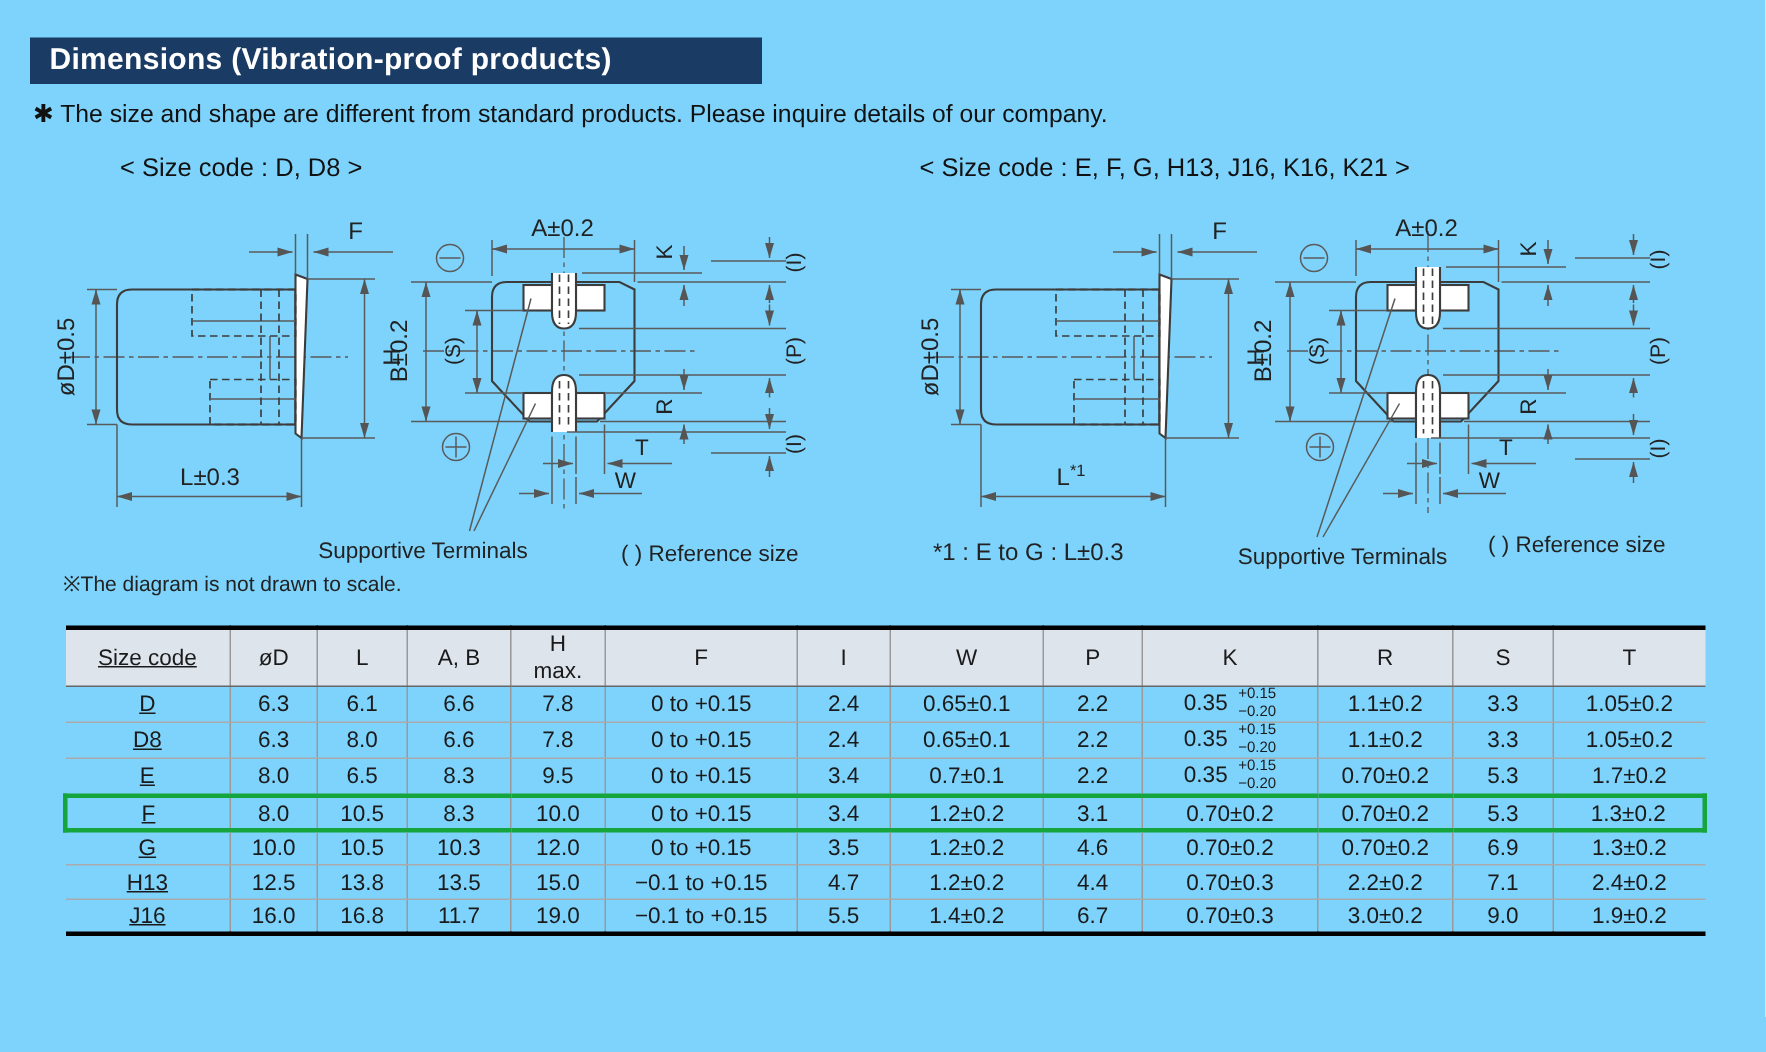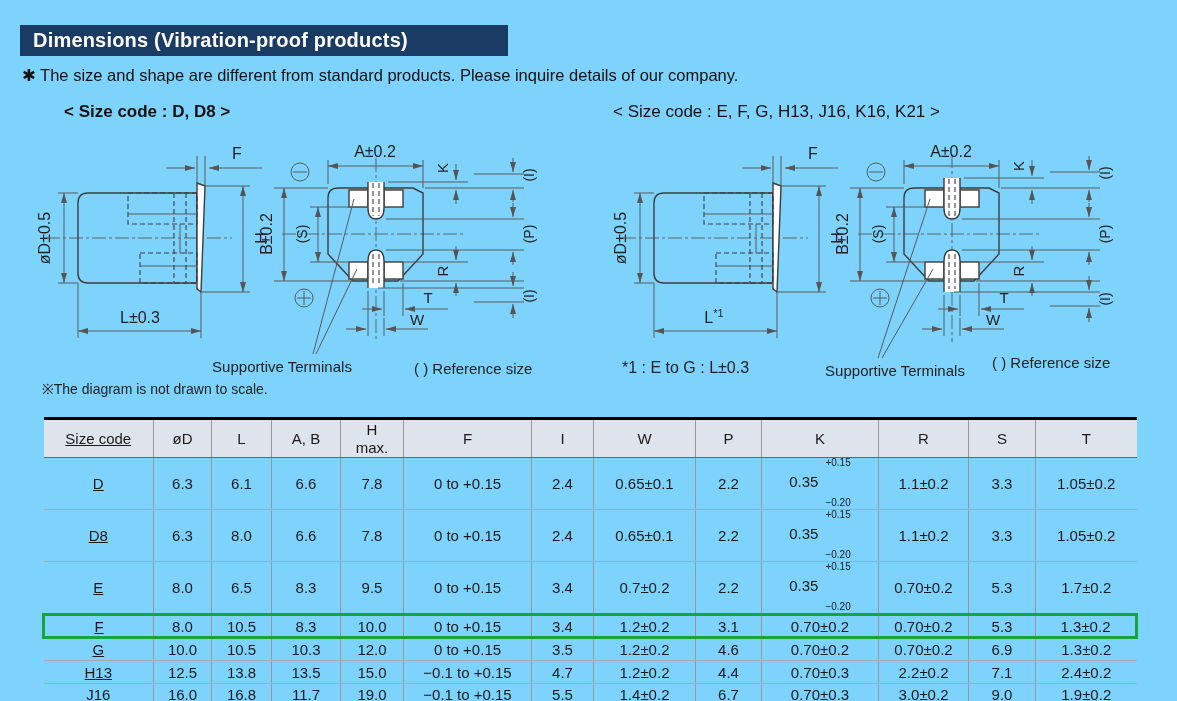--- a/index.html
+++ b/index.html
@@ -16,21 +16,21 @@
   body{font-family:"Liberation Sans",sans-serif;color:var(--ink);}
   .page{position:relative;width:1177px;height:701px;background:#7dd3fc;overflow:hidden;}
 
   .title-bar{
     position:absolute;left:20px;top:25px;width:488px;height:31px;
     background:var(--navy);color:#fff;font-size:20px;font-weight:bold;
     display:flex;align-items:center;padding-left:13px;letter-spacing:.2px;
   }
   .note{position:absolute;left:22px;top:66px;font-size:16.5px;color:#111;}
   .size-heading{position:absolute;top:102px;font-size:17px;color:#111;}
-  .size-heading.left{left:64px;font-weight:bold;}
+  .size-heading.left{left:80px;}
   .size-heading.right{left:613px;}
 
   svg text{font-family:"Liberation Sans",sans-serif;fill:#222;}
   .out{fill:none;stroke:var(--draw);stroke-width:1.4;}
   .outw{fill:#fff;stroke:var(--draw);stroke-width:1.4;}
   .thin{fill:none;stroke:var(--dim);stroke-width:1;}
   .dash{fill:none;stroke:var(--draw);stroke-width:1.1;stroke-dasharray:5 3;}
   .cl{fill:none;stroke:var(--dim);stroke-width:.9;stroke-dasharray:14 3 3 3;}
   .dimline{fill:none;stroke:var(--dim);stroke-width:1;}
 
@@ -38,21 +38,21 @@
   .tbl-wrap{position:absolute;left:42px;top:417px;width:1093px;}
   table{border-collapse:collapse;table-layout:fixed;width:1093px;font-size:15px;border-top:3px solid #000;border-bottom:3px solid #000;}
   th{background:var(--th-bg);font-weight:normal;height:39px;white-space:pre-line;line-height:1.15;
      border-bottom:1px solid #666;border-left:1px solid var(--line-gray);border-right:1px solid var(--line-gray);padding:0 2px;}
   td{height:23px;text-align:center;border:1px solid #aaa;border-left:1px solid var(--line-gray);border-right:1px solid var(--line-gray);padding:0 2px;}
   th:first-child,td:first-child{border-left:none;text-decoration:underline;}
   th:last-child,td:last-child{border-right:none;}
   tr.hl td{border-top:3px solid var(--green);border-bottom:3px solid var(--green);}
   tr.hl td:first-child{border-left:3px solid var(--green);}
   tr.hl td:last-child{border-right:3px solid var(--green);}
-  .tol{display:inline-flex;flex-direction:column;font-size:10px;line-height:1.15;vertical-align:middle;margin-left:7px;text-align:left;position:relative;top:-1px;gap:28px;}
+  .tol{display:inline-flex;flex-direction:column;font-size:10px;line-height:1.15;vertical-align:middle;margin-left:7px;text-align:left;position:relative;top:-1px;}
 </style>
 </head>
 <body>
 
 <div class="page">
 
   <svg width="0" height="0" style="position:absolute" aria-hidden="true">
     <defs>
       <marker id="ar" viewBox="0 0 10 8" refX="10" refY="4" markerWidth="11" markerHeight="8" orient="auto-start-reverse">
         <path d="M0,1 L10,4 L0,7 Z" fill="#555"></path>
@@ -379,21 +379,21 @@
             <td>1.05±0.2</td>
           </tr>
           <tr>
             <td>E</td>
             <td>8.0</td>
             <td>6.5</td>
             <td>8.3</td>
             <td>9.5</td>
             <td>0 to +0.15</td>
             <td>3.4</td>
-            <td>0.7±0.2</td>
+            <td>0.7±0.1</td>
             <td>2.2</td>
             <td><span>0.35</span><span class="tol">
                 <span>+0.15</span>
                 <span>−0.20</span>
               </span></td>
             <td>0.70±0.2</td>
             <td>5.3</td>
             <td>1.7±0.2</td>
           </tr>
           <tr class="hl">

